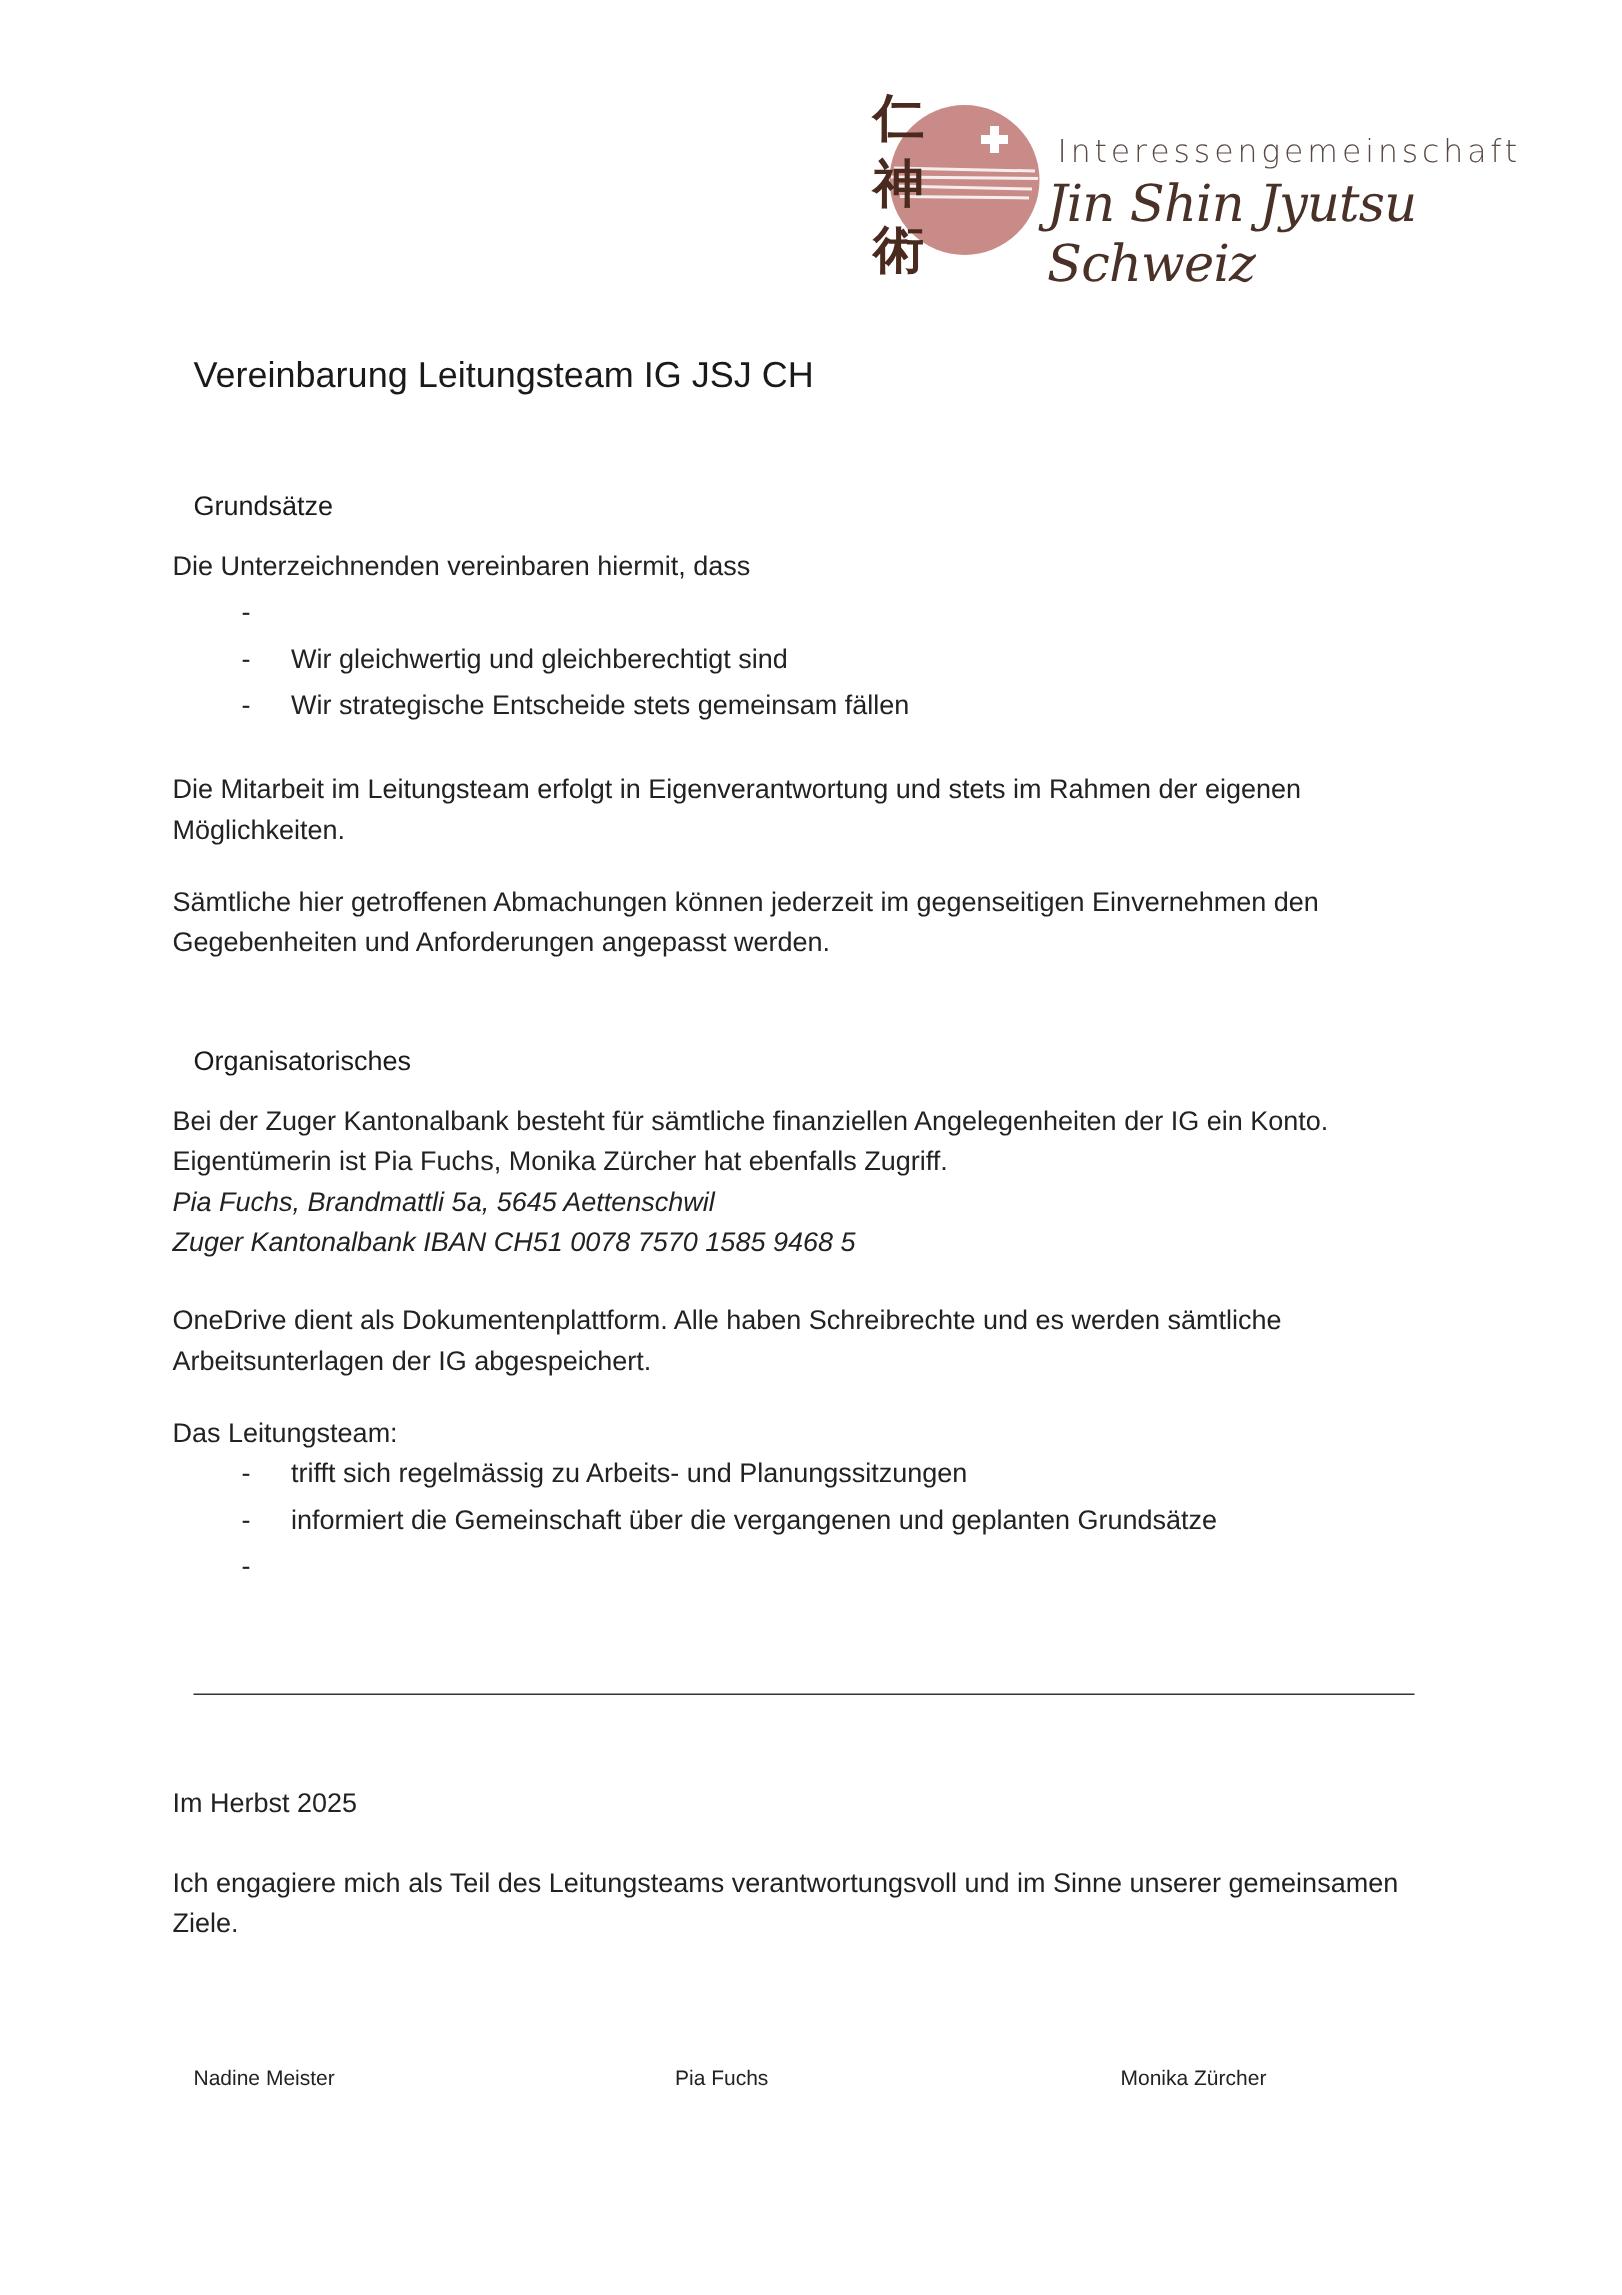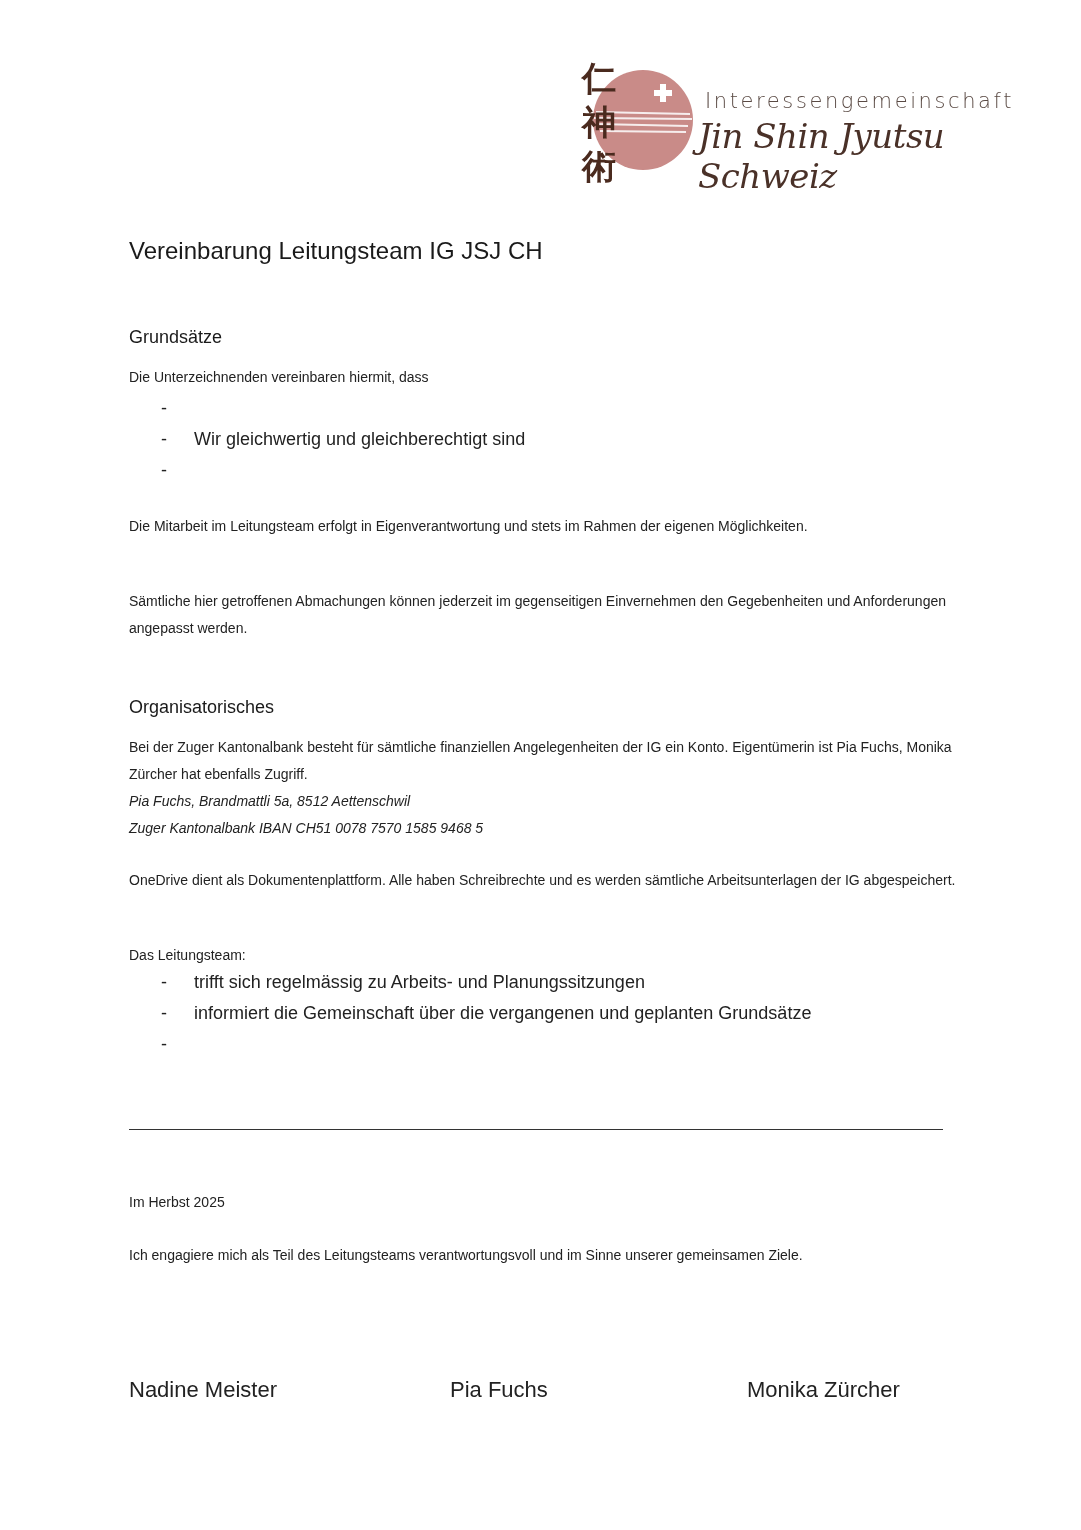--- a/index.html
+++ b/index.html
@@ -4,27 +4,27 @@
 <style>
   html, body { margin: 0; padding: 0; background: #ffffff; }
   body { width: 1081px; height: 1530px; position: relative; overflow: hidden;
          font-family: "Liberation Sans", "DejaVu Sans", sans-serif; color: #1e1e1e; }
   .logo { position: absolute; left: 578px; top: 52px; width: 450px; height: 135px; }
   .logo-mark { position: absolute; left: 0; top: 0; width: 120px; height: 135px; }
   .logo-sub { position: absolute; left: 127px; top: 37px; font-size: 21px; letter-spacing: 2.6px; color: #5a4a44; font-family: "DejaVu Sans", sans-serif; font-weight: 300; }
   .logo-main { position: absolute; left: 120px; top: 64px; font-size: 34px; color: #4a3128; font-family: "DejaVu Serif", serif; font-style: italic; letter-spacing: -0.5px; }
   .title { position: absolute; left: 129px; top: 237px; font-size: 24px; font-weight: normal; margin: 0; color: #1a1a1a; }
   .h2 { position: absolute; left: 129px; font-size: 18px; font-weight: normal; margin: 0; color: #1a1a1a; }
-  .p { position: absolute; left: 129px; font-size: 14px; line-height: 27px; margin: 0; width: 830px; color: #222; }
+  .p { position: absolute; left: 115px; font-size: 18px; line-height: 27px; margin: 0; width: 830px; color: #222; }
   .it { font-style: italic; }
   .bullets { position: absolute; left: 129px; margin: 0; padding: 0; list-style: none; font-size: 18px; }
   .bullets li { height: 31px; line-height: 31px; position: relative; padding-left: 65px; color: #222; }
   .bullets li .dash { position: absolute; left: 32px; top: 0; }
   .sigline { position: absolute; left: 129px; top: 1129px; width: 814px; border-top: 1.5px solid #333; }
-  .sig { position: absolute; top: 1377px; font-size: 22px; color: #222; }
+  .sig { position: absolute; top: 1377px; font-size: 14px; color: #222; }
 </style>
 </head>
 <body>
 
 <div class="logo">
   <svg class="logo-mark" viewBox="0 0 120 135">
     <circle cx="65" cy="68" r="50" fill="#c98b88"></circle>
     <g stroke="#ffffff" stroke-width="2" opacity="0.85">
       <line x1="18" y1="60" x2="112" y2="62"></line>
       <line x1="16" y1="66" x2="114" y2="67"></line>
@@ -43,28 +43,28 @@
   <div class="logo-main">Jin Shin Jyutsu Schweiz</div>
 </div>
 
 <h1 class="title">Vereinbarung Leitungsteam IG JSJ CH</h1>
 
 <h2 class="h2" style="top:327px">Grundsätze</h2>
 <p class="p" style="top:364px">Die Unterzeichnenden vereinbaren hiermit, dass</p>
 <ul class="bullets" style="top:393px">
   <li><span class="dash">-</span></li>
   <li><span class="dash">-</span><span>Wir gleichwertig und gleichberechtigt sind</span></li>
-  <li><span class="dash">-</span></li>
+  <li><span class="dash">-</span><span>Wir strategische Entscheide stets gemeinsam fällen</span></li>
 </ul>
 <p class="p" style="top:513px">Die Mitarbeit im Leitungsteam erfolgt in Eigenverantwortung und stets im Rahmen der eigenen Möglichkeiten.</p>
 <p class="p" style="top:588px">Sämtliche hier getroffenen Abmachungen können jederzeit im gegenseitigen Einvernehmen den Gegebenheiten und Anforderungen angepasst werden.</p>
 
 <h2 class="h2" style="top:697px">Organisatorisches</h2>
 <p class="p" style="top:734px">Bei der Zuger Kantonalbank besteht für sämtliche finanziellen Angelegenheiten der IG ein Konto. Eigentümerin ist Pia Fuchs, Monika Zürcher hat ebenfalls Zugriff.</p>
-<p class="p it" style="top:788px">Pia Fuchs, Brandmattli 5a, 8512 Aettenschwil</p>
+<p class="p it" style="top:788px">Pia Fuchs, Brandmattli 5a, 5645 Aettenschwil</p>
 <p class="p it" style="top:815px">Zuger Kantonalbank IBAN CH51 0078 7570 1585 9468 5</p>
 <p class="p" style="top:867px">OneDrive dient als Dokumentenplattform. Alle haben Schreibrechte und es werden sämtliche Arbeitsunterlagen der IG abgespeichert.</p>
 <p class="p" style="top:942px">Das Leitungsteam:</p>
 <ul class="bullets" style="top:967px">
   <li><span class="dash">-</span><span>trifft sich regelmässig zu Arbeits- und Planungssitzungen</span></li>
   <li><span class="dash">-</span><span>informiert die Gemeinschaft über die vergangenen und geplanten Grundsätze</span></li>
   <li><span class="dash">-</span></li>
 </ul>
 
 <div class="sigline"></div>

